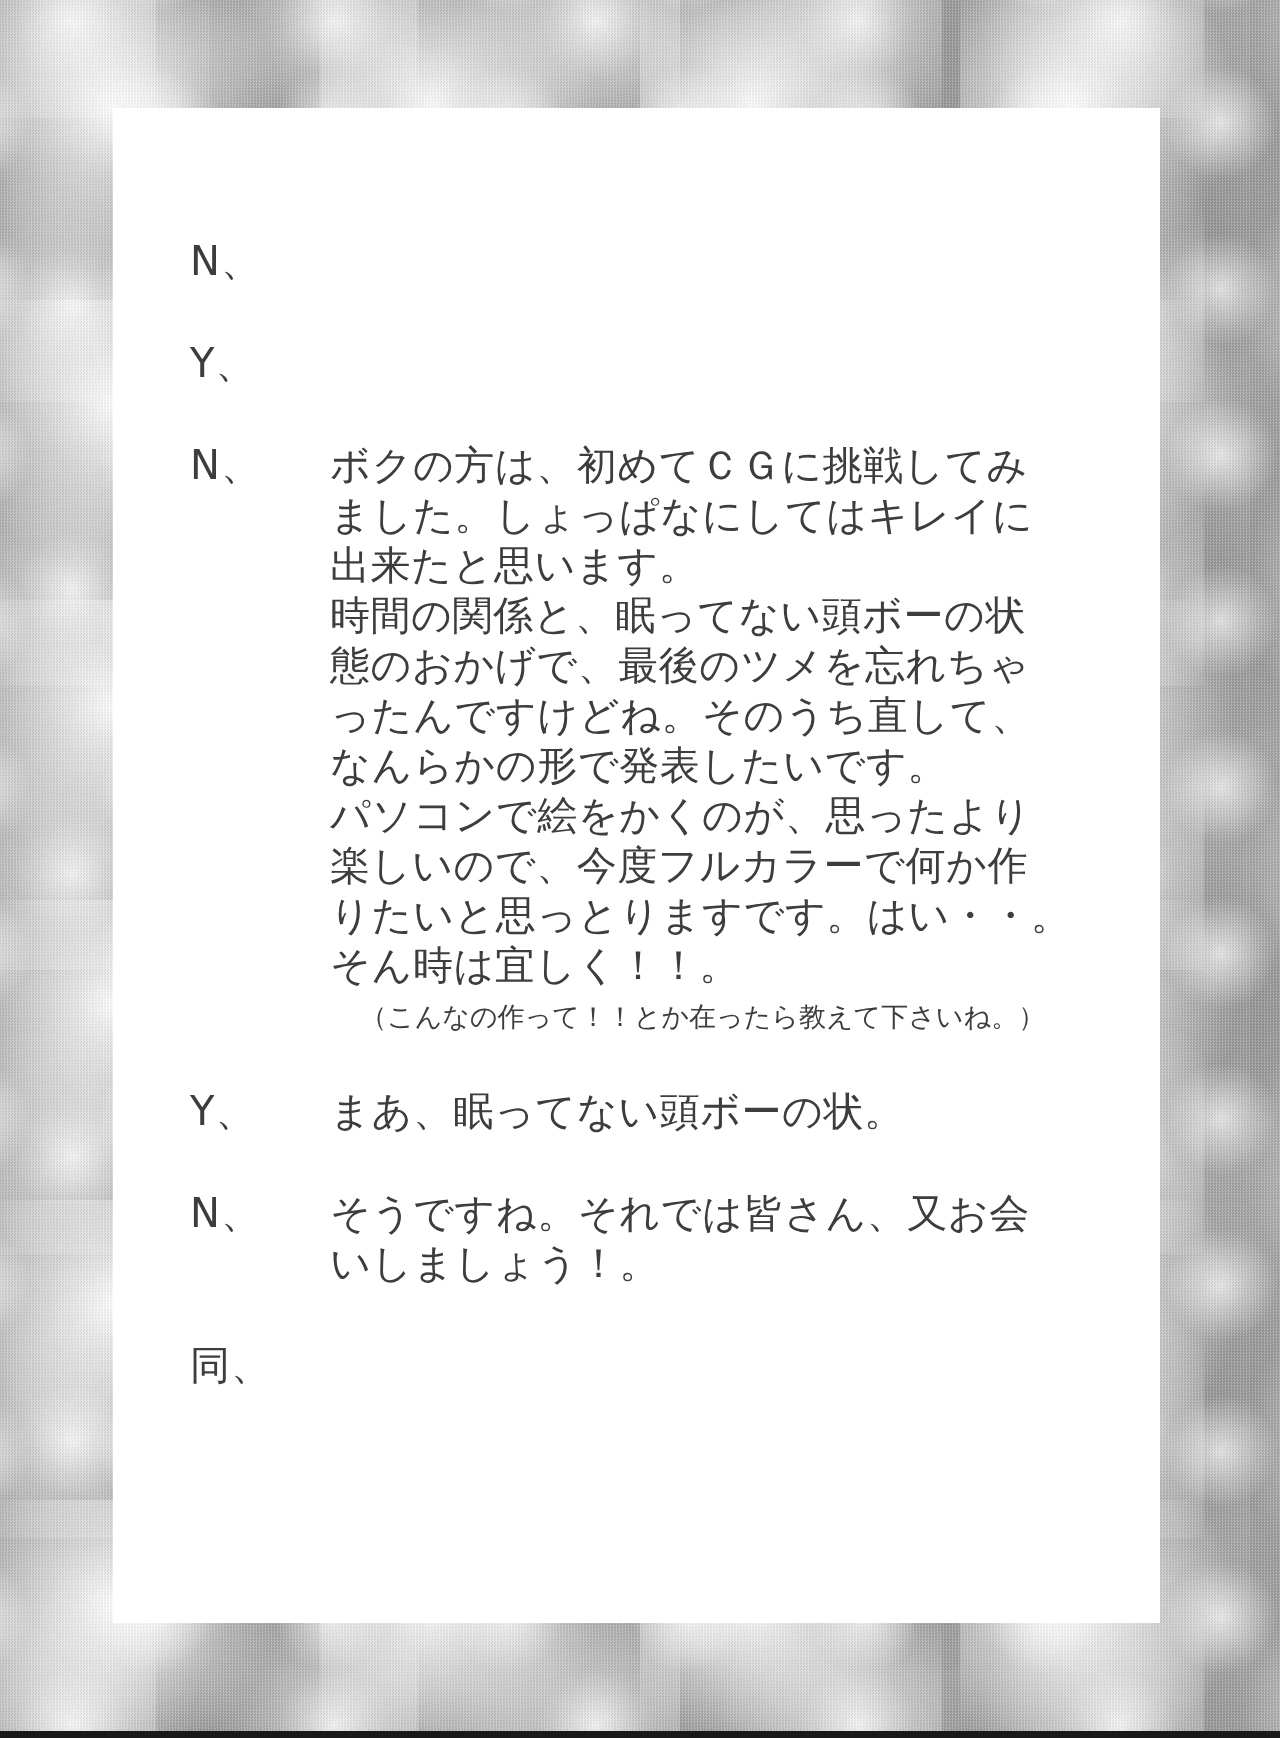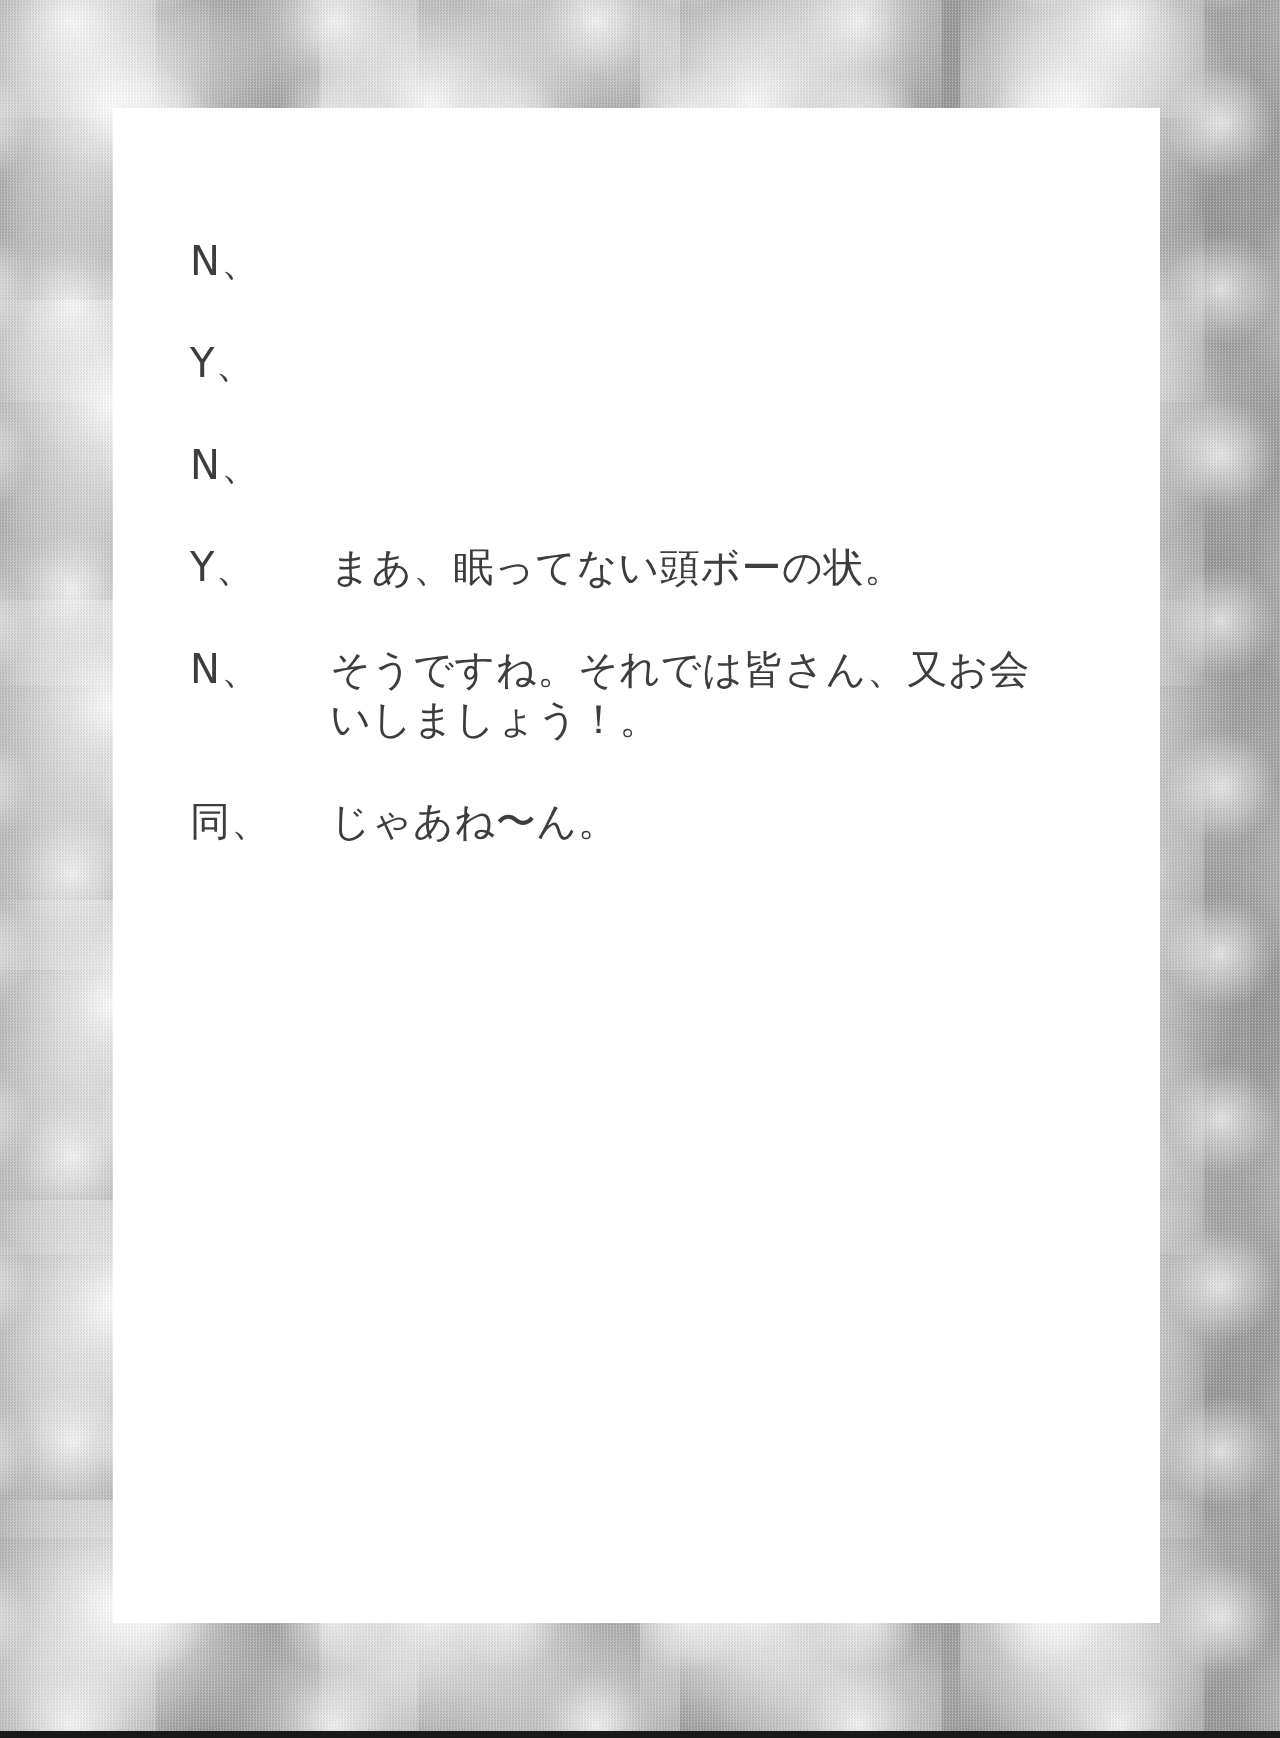--- a/index.html
+++ b/index.html
@@ -84,39 +84,50 @@
     <div class="row">
       <div class="speaker">N、</div>
     </div>
 
     <div class="row">
       <div class="speaker">Y、</div>
     </div>
 
     <div class="row">
       <div class="speaker">N、</div>
+      <div class="speech-col">
+        <div class="speech">ボクの方は、初めてＣＧに挑戦してみ
+ました。しょっぱなにしてはキレイに
+出来たと思います。
+時間の関係と、眠ってない頭ボーの状
+態のおかげで、最後のツメを忘れちゃ
+ったんですけどね。そのうち直して、
+なんらかの形で発表したいです。
+パソコンで絵をかくのが、思ったより
+楽しいので、今度フルカラーで何か作
+りたいと思っとりますです。はい・・。
+そん時は宜しく！！。</div>
+        <div class="note">（こんなの作って！！とか在ったら教えて下さいね。）</div>
+      </div>
     </div>
 
     <div class="row">
       <div class="speaker">Y、</div>
       <div class="speech-col">
         <div class="speech">まあ、眠ってない頭ボーの状。</div>
       </div>
     </div>
 
     <div class="row">
       <div class="speaker">N、</div>
       <div class="speech-col">
         <div class="speech">そうですね。それでは皆さん、又お会
 いしましょう！。</div>
       </div>
     </div>
 
     <div class="row">
       <div class="speaker">同、</div>
-      <div class="speech-col">
-        <div class="speech">じゃあね〜ん。</div>
-      </div>
     </div>
 
   </div>
   <div class="edge-bar"></div>
 </div>
 
 </body></html>

